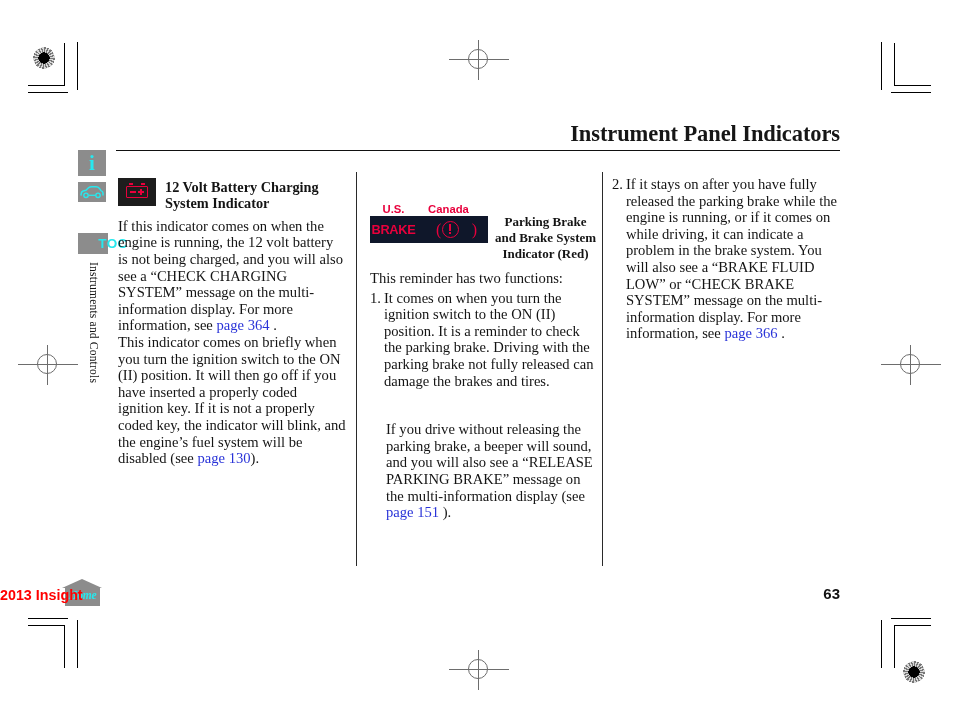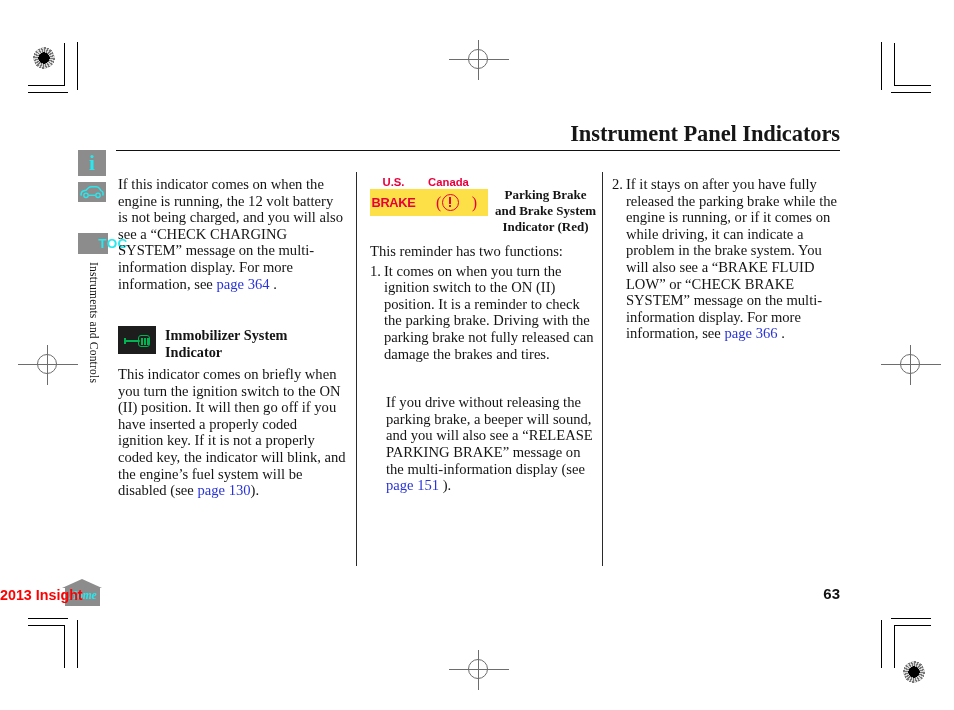--- a/index.html
+++ b/index.html
@@ -282,21 +282,21 @@
     font-weight: bold;
     font-size: 11.3px;
     color: #e8003c;
     text-align: center;
     line-height: 12px;
     margin-bottom: 1px;
   }
   .brake-box {
     width: 63px;
     height: 27px;
-    background: #fde047;
+    background: #0f172a;
     position: relative;
   }
   .brake-word {
     position: absolute;
     left: 0; top: 7px;
     width: 47px;
     text-align: center;
     font-family: "Liberation Sans", sans-serif;
     font-weight: bold;
     font-size: 12.8px;
@@ -444,44 +444,41 @@
   <div class="home-roof"></div>
   <div class="home-body"></div>
   <div class="home-label">Home</div>
 </div>
 
 <div class="col-divider" id="divider-1"></div>
 <div class="col-divider" id="divider-2"></div>
 
 <div class="col" id="col-1">
 
-
-  <p class="body"><span>If this indicator comes on when the engine is running, the 12 volt battery is not being charged, and you will also see a “CHECK CHARGING SYSTEM” message on the multi-information display. For more information, see </span><span class="pglink">page 364</span><span> .</span></p>
-
-  <div class="indicator-block" style="margin-top:32px;">
+  <div class="indicator-block">
     <div class="ind-icon">
-      <div class="key-glyph">
-        <div class="key-shaft"></div>
-        <div class="key-tooth"></div>
-        <div class="key-ring"></div>
-        <div class="key-bar" style="left:17px;"></div>
-        <div class="key-bar" style="left:20px;"></div>
-        <div class="key-bar" style="left:23px;"></div>
+      <div class="battery-glyph">
+        <div class="batt-minus"></div>
+        <div class="batt-plus-h"></div>
+        <div class="batt-plus-v"></div>
       </div>
     </div>
-    <div class="ind-heading">Immobilizer System Indicator</div>
+    <div class="ind-heading">12 Volt Battery Charging System Indicator</div>
   </div>
 
+  <p class="body"><span>If this indicator comes on when the engine is running, the 12 volt battery is not being charged, and you will also see a “CHECK CHARGING SYSTEM” message on the multi-information display. For more information, see </span><span class="pglink">page 364</span><span> .</span></p>
+
+
   <p class="body"><span>This indicator comes on briefly when you turn the ignition switch to the ON (II) position. It will then go off if you have inserted a properly coded ignition key. If it is not a properly coded key, the indicator will blink, and the engine’s fuel system will be disabled (see </span><span class="pglink">page 130</span><span>).</span></p>
 
 </div>
 
 <div class="col" id="col-2">
 
-  <div class="indicator-block" style="gap:12px; margin-bottom:8px;">
+  <div class="indicator-block" style="gap:12px; margin-bottom:8px;margin-top:27px;">
     <div class="brake-icons">
       <div class="brake-unit">
         <div class="brake-cap">U.S.</div>
         <div class="brake-box">
           <div class="brake-word">BRAKE</div>
         </div>
       </div>
       <div class="brake-unit">
         <div class="brake-cap">Canada</div>
         <div class="brake-box">

